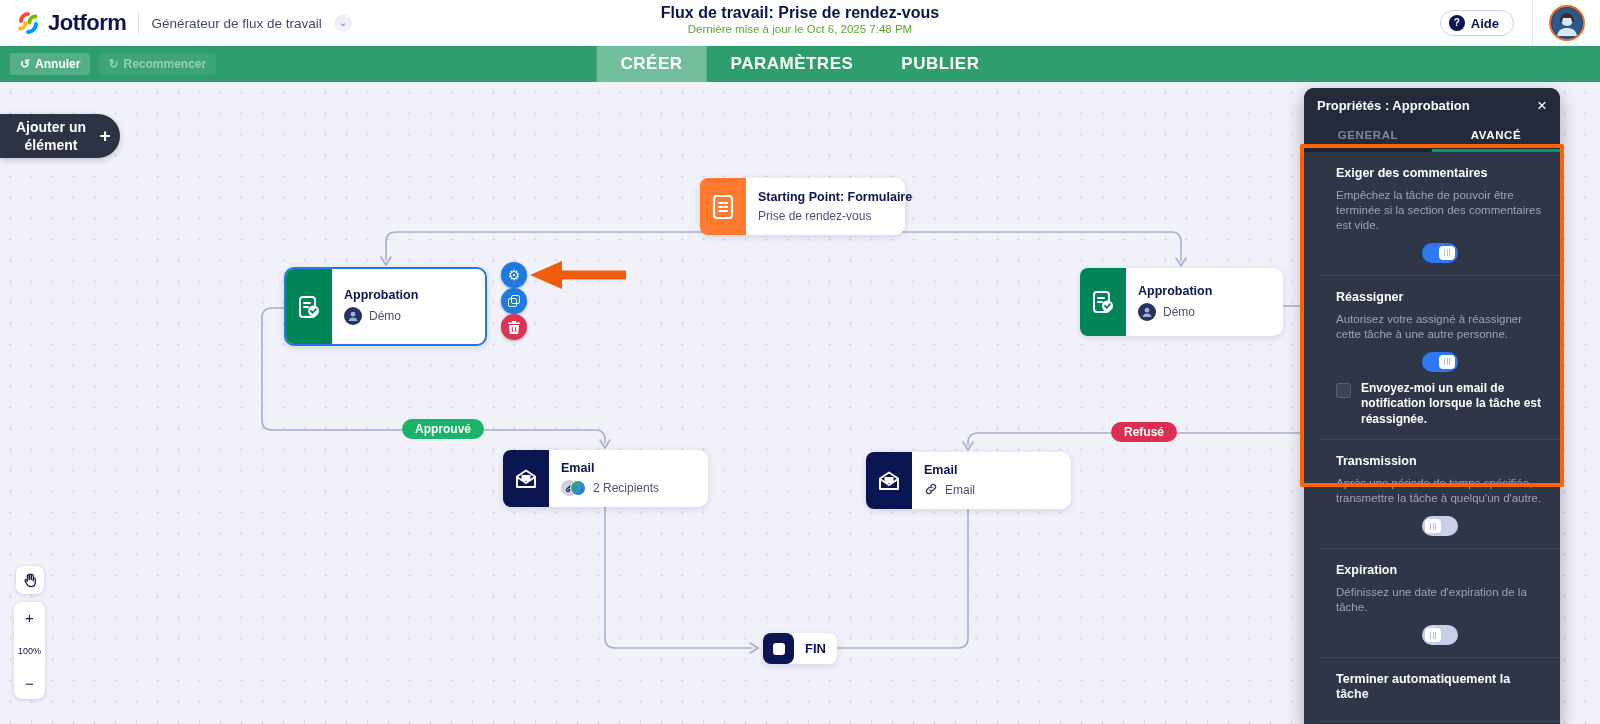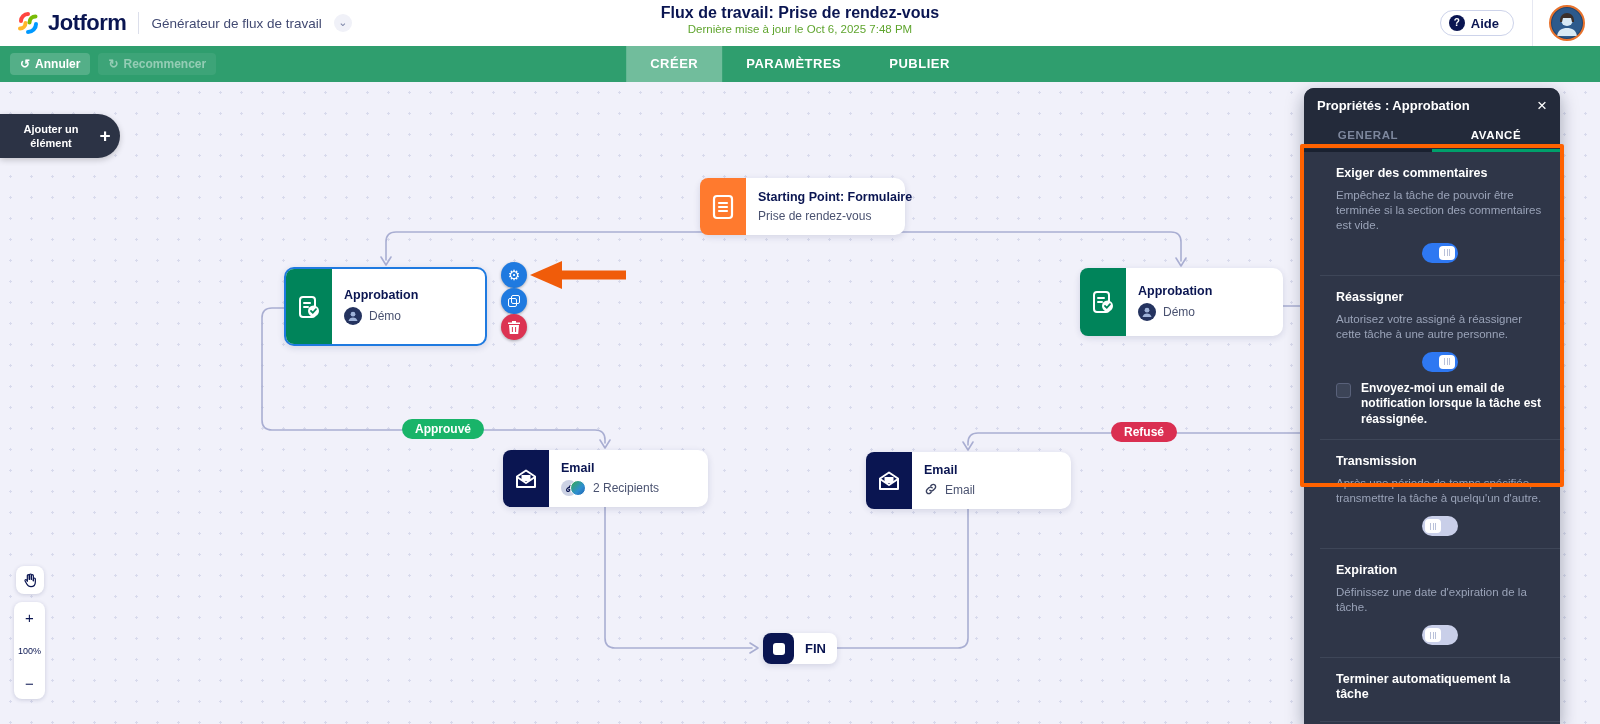--- a/index.html
+++ b/index.html
@@ -32,21 +32,21 @@
   .avatar{width:36px;height:36px;border-radius:50%;border:2.5px solid #e8722c;background:#23456e;overflow:hidden;display:flex;align-items:center;justify-content:center;cursor:pointer;}
 
   
   .toolbar{height:36px;background:var(--toolbar-green);display:flex;align-items:stretch;position:relative;flex:none;}
   .tb-left{display:flex;align-items:center;gap:8px;padding-left:10px;}
   .tb-btn{display:flex;align-items:center;gap:5px;border:none;border-radius:4px;font-size:12px;font-weight:bold;
     padding:4px 10px;cursor:pointer;}
   .undo{background:rgba(255,255,255,.18);color:#fff;}
   .redo{background:rgba(255,255,255,.07);color:rgba(255,255,255,.45);}
   .tabs{position:absolute;left:50%;top:0;transform:translateX(-50%);display:flex;height:36px;}
-  .tab{padding:0 24px;line-height:36px;color:#fff;font-size:13px;font-weight:bold;letter-spacing:.5px;cursor:pointer;}
+  .tab{padding:0 24px;line-height:36px;color:#fff;font-size:17px;font-weight:bold;letter-spacing:.5px;cursor:pointer;}
   .tab.active{background:rgba(255,255,255,.32);}
 
   
   .canvas{position:relative;flex:1;background:var(--canvas);overflow:hidden;
     background-image:radial-gradient(#d8daec 1.1px,transparent 1.1px);background-size:21px 21px;}
   .wires{position:absolute;left:0;top:0;z-index:0;}
 
   .node{position:absolute;display:flex;background:#fff;border-radius:10px;
     box-shadow:0 2px 7px rgba(25,35,90,.14);z-index:2;cursor:pointer;}
   .node.selected{border:2px solid var(--blue);}
@@ -80,21 +80,21 @@
   .annotation-arrow{position:absolute;z-index:4;pointer-events:none;}
 
   .fin-node{position:absolute;display:flex;align-items:center;background:#fff;border-radius:8px;height:31px;
     box-shadow:0 2px 6px rgba(25,35,90,.14);z-index:2;cursor:pointer;}
   .fin-icon{width:31px;height:31px;background:var(--navy);border-radius:8px;display:flex;align-items:center;justify-content:center;}
   .fin-icon span{width:12px;height:12px;background:#fff;border-radius:3px;}
   .fin-label{padding:0 11px;font-size:13px;font-weight:bold;color:var(--navy);}
 
   .add-element{position:absolute;left:0;top:32px;width:120px;height:44px;background:#2c3345;color:#fff;
     border:none;border-radius:0 22px 22px 0;display:flex;align-items:center;z-index:3;cursor:pointer;box-shadow:0 2px 6px rgba(0,0,0,.2);}
-  .add-text{flex:1;font-size:11px;font-weight:bold;line-height:1.3;text-align:center;padding-left:12px;}
+  .add-text{flex:1;font-size:14px;font-weight:bold;line-height:1.3;text-align:center;padding-left:12px;}
   .add-plus{width:30px;font-size:19px;font-weight:bold;text-align:center;}
 
   .pan-btn{position:absolute;left:16px;top:484px;width:28px;height:28px;background:#fff;border:none;border-radius:8px;
     display:flex;align-items:center;justify-content:center;box-shadow:0 1px 4px rgba(25,35,90,.18);z-index:3;cursor:pointer;}
   .zoom-widget{position:absolute;left:14px;top:520px;width:31px;height:97px;background:#fff;border-radius:8px;
     box-shadow:0 1px 4px rgba(25,35,90,.18);z-index:3;display:flex;flex-direction:column;align-items:center;justify-content:space-between;padding:4px 0;}
   .zoom-btn{border:none;background:none;font-size:15px;color:var(--navy);cursor:pointer;line-height:1;padding:4px;}
   .zoom-level{font-size:9px;color:var(--navy);}
 
   

